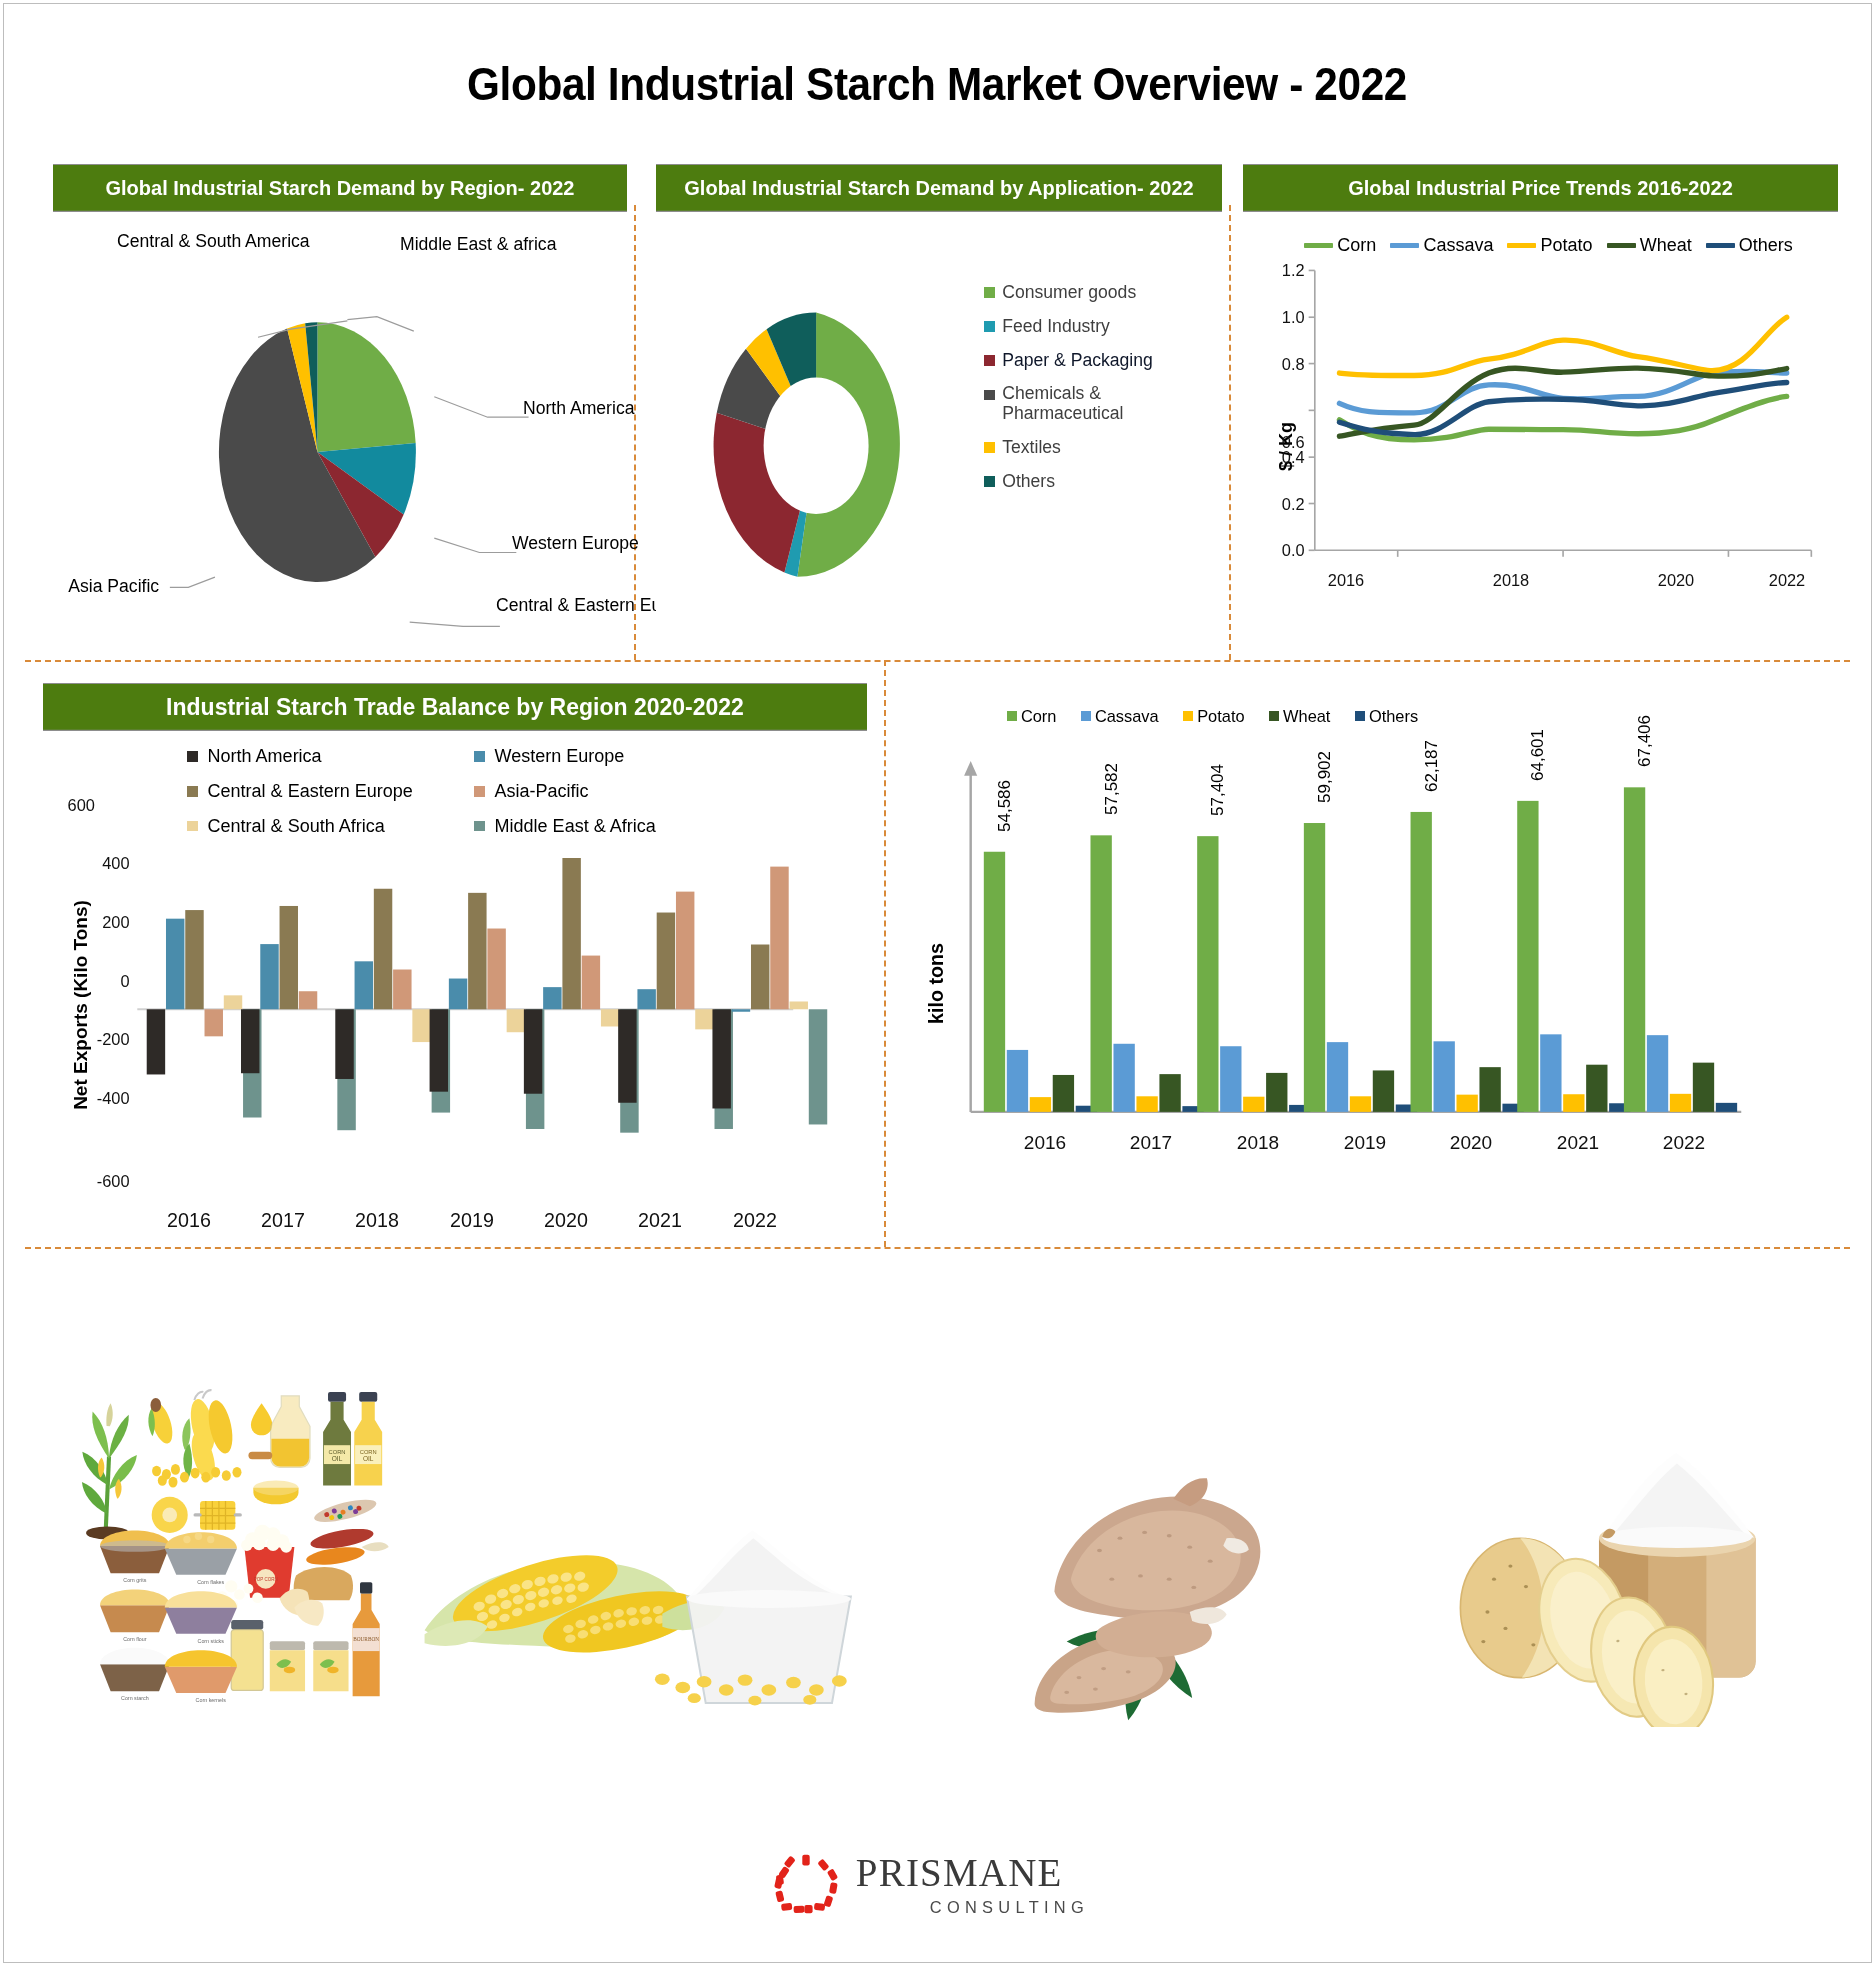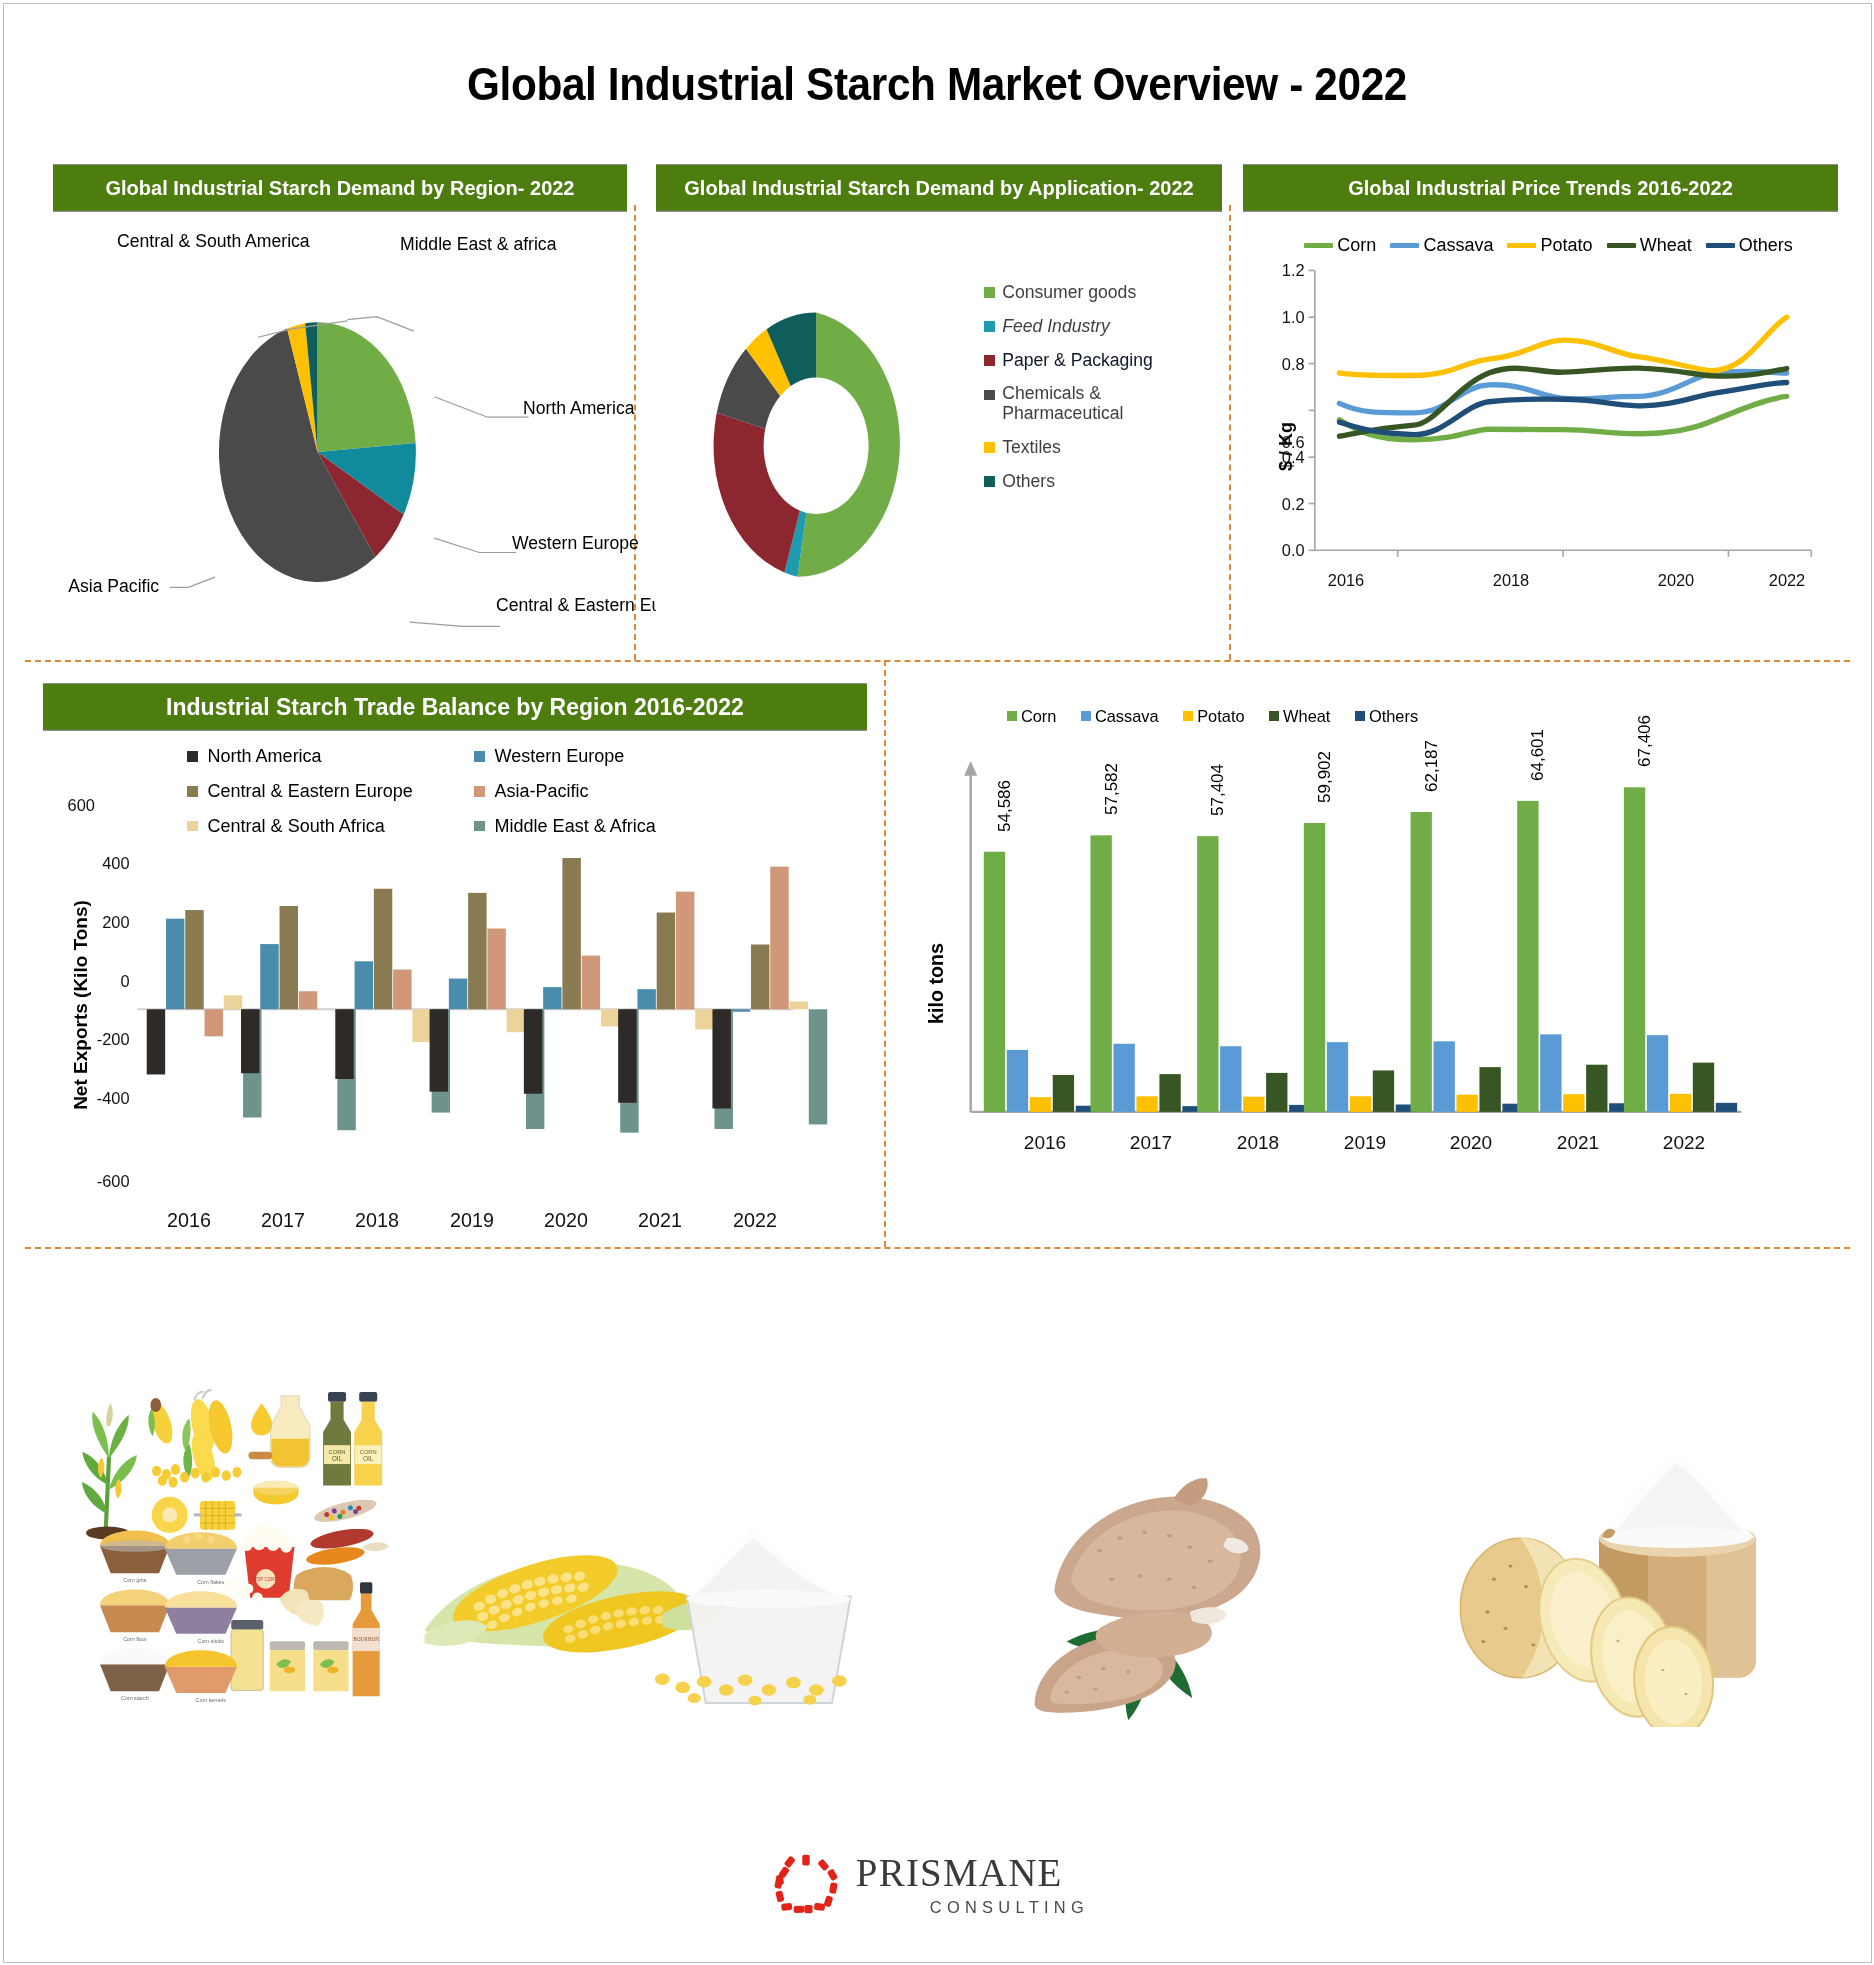--- a/index.html
+++ b/index.html
@@ -137,21 +137,21 @@
         <ellipse cx="0" cy="0" rx="128" ry="128" fill="#ffffff"></ellipse>
       </g>
       <text x="585" y="585" font-family="Liberation Sans, sans-serif" font-size="46" fill="#ffffff">53%</text>
     </svg>
 
     <div style="position:absolute; left:328px; top:70px; width:230px;">
       <div style="height:34px;">
         <span class="sw sw-sq" style="background:#70AD47;"></span>
         <span style="font-size:17.6px; margin-left:5.7px; color:#3f3f3f; vertical-align:middle;">Consumer goods</span>
       </div>
-      <div style="height:34px;font-style:italic;">
+      <div style="height:34px;">
         <span class="sw sw-sq" style="background:#1F9BB0;"></span>
         <span style="font-size:17.6px; margin-left:5.7px; color:#3f3f3f; vertical-align:middle;">Feed Industry</span>
       </div>
       <div style="height:34px;">
         <span class="sw sw-sq" style="background:#8C2730;"></span>
         <span style="font-size:17.6px; margin-left:5.7px; color:#0f172a; vertical-align:middle;">Paper &amp; Packaging</span>
       </div>
       <div style="height:53px;">
         <span class="sw sw-sq" style="background:#4A4A4A; vertical-align:top; margin-top:5.7px;"></span>
         <span style="font-size:17.6px; margin-left:5.7px; color:#3f3f3f; display:inline-block; width:172px; line-height:1.12; vertical-align:top;">Chemicals &amp; Pharmaceutical</span>
@@ -224,21 +224,21 @@
     <div class="axis-tick" style="left:22.6px; top:49px; width:39px; text-align:right;">1.2</div>
 
     <div class="axis-tick" style="left:72px; top:359px; width:62px; text-align:center;">2016</div>
     <div class="axis-tick" style="left:237px; top:359px; width:62px; text-align:center;">2018</div>
     <div class="axis-tick" style="left:402px; top:359px; width:62px; text-align:center;">2020</div>
     <div class="axis-tick" style="left:513px; top:359px; width:62px; text-align:center;">2022</div>
   </div>
 </div>
 
 <div class="panel" style="left:43px; top:683px; width:824px; height:558px;">
-  <div class="panel-head" style="width:824px; height:48px; font-size:23px;">Industrial Starch Trade Balance by Region 2016-2022</div>
+  <div class="panel-head" style="width:824px; height:48px; font-size:23px;">Industrial Starch Trade Balance by Region 2020-2022</div>
   <div class="panel-body" style="width:824px; height:509px;">
 
     
     <div style="position:absolute; left:144px; top:14.4px; width:574px; font-size:18px;">
       <div style="display:flex;">
         <div style="width:287px;">
           <span class="sw sw-sq" style="background:#2E2A27;"></span>
           <span style="margin-left:4.9px; vertical-align:middle;">North America</span>
         </div>
         <div style="width:287px;">

